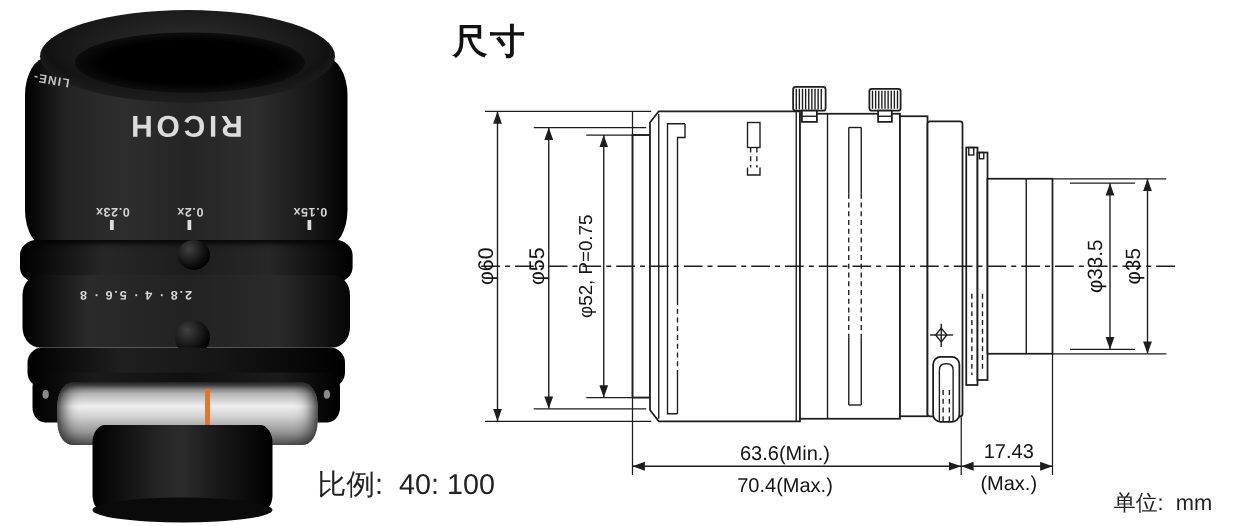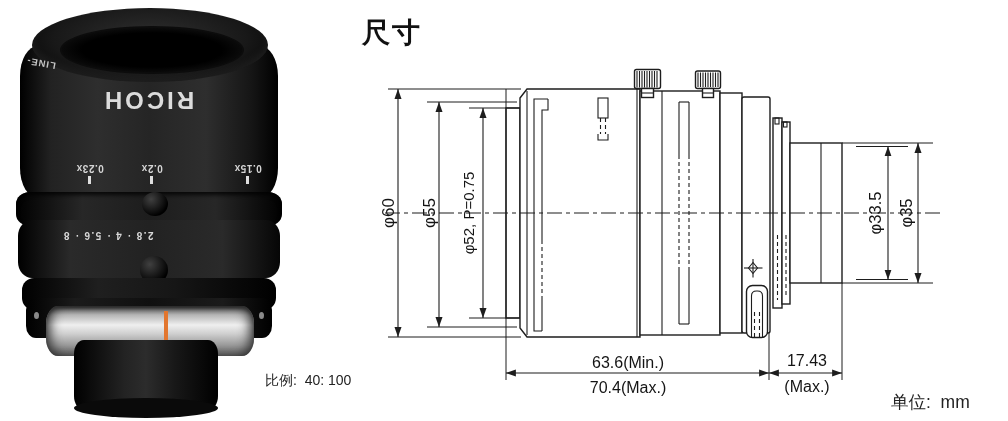--- a/index.html
+++ b/index.html
@@ -43,21 +43,21 @@
   .hole.hl{left:8px}.hole.hr{right:8px}
   .chrome{left:38px;top:300px;width:208px;height:50px;border-radius:12px/18px;
     background:linear-gradient(180deg,#4e4e4e 0%,#b5b5b5 18%,#efefef 38%,#d0d0d0 55%,#9a9a9a 78%,#575757 100%);
     box-shadow:inset 10px 0 12px -6px #2e2e2e, inset -10px 0 12px -6px #2e2e2e, inset 0 3px 3px rgba(0,0,0,.45);}
   .index-mark{left:118px;top:5px;width:3.5px;height:32px;background:#e2762e;}
   .cmount{left:66px;top:334px;width:144px;height:70px;border-radius:10px/14px;
     background:linear-gradient(90deg,#000,#232323 35%,#2c2c2c 50%,#181818 70%,#000);}
   .cmount-bottom{left:66px;top:392px;width:144px;height:20px;border-radius:50%;background:#0a0a0a;}
   
   .title{position:absolute;left:362px;top:14px;font-size:28px;font-weight:700;color:#111;letter-spacing:2px;}
-  .scale-label{position:absolute;left:254px;top:372px;font-size:14px;color:#222;white-space:pre;margin-left:11px;}
+  .scale-label{position:absolute;left:254px;top:372px;font-size:23px;color:#222;white-space:pre;}
   .unit-label{position:absolute;left:891px;top:390px;font-size:17.5px;color:#222;white-space:pre;}
   
   svg.draw{position:absolute;left:0;top:0;}
   .ol{fill:#fff;stroke:#1d1d1d;stroke-width:1.4;stroke-linejoin:miter;}
   .in{fill:none;stroke:#1d1d1d;stroke-width:1.1;}
   .dsh{stroke-dasharray:4 3;}
   .cl{stroke:#1d1d1d;stroke-width:1.1;stroke-dasharray:15 4 4 4;fill:none;}
   .ext{stroke:#1d1d1d;stroke-width:1;fill:none;}
   .dim{stroke:#1d1d1d;stroke-width:1.1;fill:none;marker-start:url(#arr);marker-end:url(#arr);}
   .dtxt{font-family:"Liberation Sans","DejaVu Sans",sans-serif;fill:#141414;}

